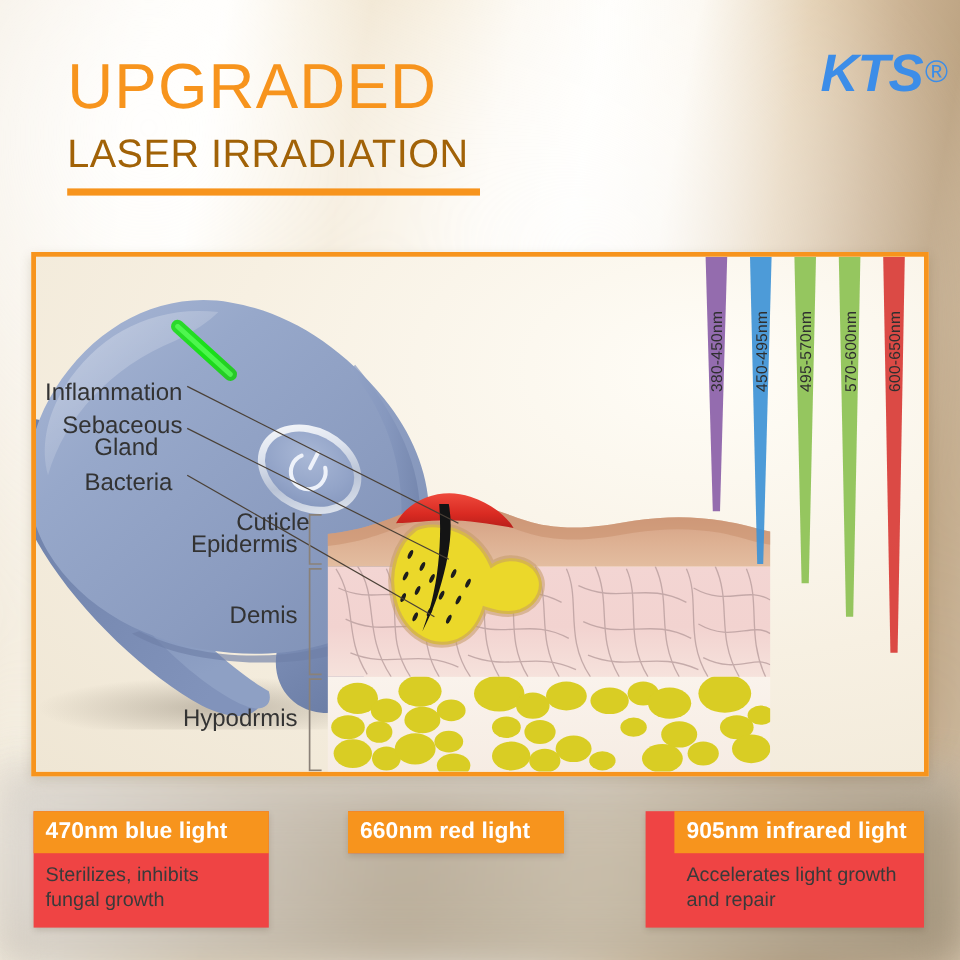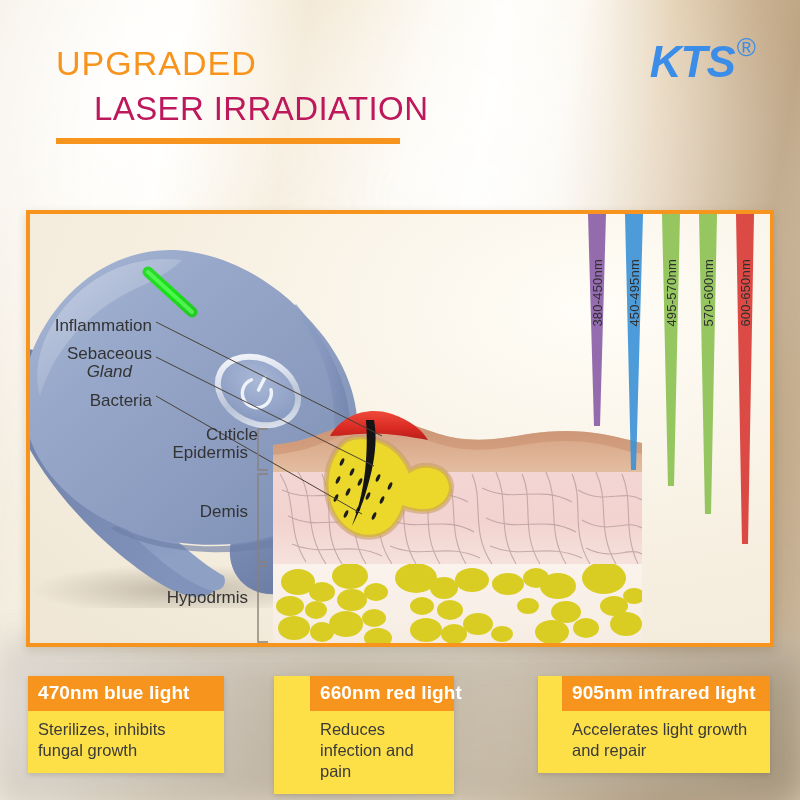--- a/index.html
+++ b/index.html
@@ -40,34 +40,34 @@
   #bg-bottom2 {
     position:absolute; left:0; right:0; top:660px; bottom:0;
     background:linear-gradient(95deg,#e6e2dc 0%, #cfc8bd 22%, #b9ac97 42%, #cdc2ae 62%, #b3a58e 82%, #9d8d73 100%);
     filter:blur(22px);
     opacity:.75;
   }
 
   
   #headline { position:absolute; left:56px; top:46px; z-index:6; }
   #headline-main {
-    font-size:34px; font-weight:400; letter-spacing:1px;
+    font-size:53px; font-weight:400; letter-spacing:1px;
     color:#F7941D; line-height:1.02; white-space:nowrap;
   }
   #headline-sub {
     font-size:33px; font-weight:400; letter-spacing:.4px;
-    color:#be185d; line-height:1.1; margin-top:10px; white-space:nowrap;margin-left:38px;
+    color:#a16207; line-height:1.1; margin-top:10px; white-space:nowrap;
   }
   #headline-rule {
     width:344px; height:6px; background:#F7941D; margin-top:11px;
   }
 
   
-  #brand { position:absolute; right:44px; top:40px; z-index:6;
-           display:flex; align-items:flex-start; }
+  #brand { position:absolute; right:10px; top:40px; z-index:6;
+           display:flex; align-items:center; }
   #brand-text {
     font-size:44px; font-weight:bold; font-style:italic;
     color:#3C8DE8; letter-spacing:-1px; line-height:1;
   }
   #brand-reg {
     font-size:26px; color:#3C8DE8; line-height:1;
     margin-left:2px; margin-top:-6px;
   }
 
   
@@ -95,27 +95,27 @@
     position:absolute;
     writing-mode:vertical-rl;
     transform:rotate(180deg);
     font-size:13px; color:#2f2f2f; letter-spacing:.2px;
     white-space:nowrap;
   }
 
   
   .slab {
     position:absolute; text-align:right;
-    font-size:17px; color:#333; line-height:1.18; white-space:nowrap;
+    font-size:20px; color:#333; line-height:1.18; white-space:nowrap;
   }
   .slab-multi { line-height:1.12; }
 
   
   #cards { position:absolute; left:0; top:676px; width:800px; z-index:6; }
-  .card { position:absolute; top:0; background:#fde047;
+  .card { position:absolute; top:0; background:#ef4444;
           box-shadow:0 2px 5px rgba(80,65,45,.20); }
   .card-head {
     background:#F7941D; color:#fff; font-size:19px; font-weight:bold;
     padding:6px 10px 7px 10px; letter-spacing:.1px; white-space:nowrap;
   }
   .card-body {
     color:#3a3a3a; font-size:16.5px; line-height:1.28;
     padding:8px 10px 12px 10px;
     border-radius:20px;
   }
@@ -433,36 +433,35 @@
     </svg>
 
     <div class="wl" style="left:560px; top:45px;">380-450nm</div>
     <div class="wl" style="left:597px; top:45px;">450-495nm</div>
     <div class="wl" style="left:634px; top:45px;">495-570nm</div>
     <div class="wl" style="left:671px; top:45px;">570-600nm</div>
     <div class="wl" style="left:708px; top:45px;">600-650nm</div>
 
     <div class="slab" style="left:0; top:102px; width:122px;">Inflammation</div>
     <div class="slab slab-multi" style="left:0; top:130px; width:122px;">Sebaceous</div>
-    <div class="slab slab-multi" style="left:0; top:148px; width:102px;font-style:italic;">Gland</div>
-    <div class="slab" style="left:0; top:177px; width:122px;">Bacteria</div>
+    <div class="slab slab-multi" style="left:0; top:148px; width:102px;">Gland</div>
+    <div class="slab" style="left:16px; top:177px; width:122px;text-align:center;">Bacteria</div>
 
     <div class="slab slab-multi" style="left:0; top:211px; width:218px;margin-left:10px;">Cuticle</div>
     <div class="slab slab-multi" style="left:0; top:229px; width:218px;">Epidermis</div>
     <div class="slab" style="left:0; top:288px; width:218px;">Demis</div>
     <div class="slab" style="left:0; top:374px; width:218px;">Hypodrmis</div>
   </div>
 </div>
 
 <div id="cards">
   <div class="card" style="left:28px; width:196px;">
     <div class="card-head">470nm blue light</div>
     <div class="card-body">Sterilizes, inhibits fungal growth</div>
   </div>
-  <div class="card" style="left:274px; width:180px;padding-left:36px;">
+  <div class="card" style="left:290px; width:180px;">
     <div class="card-head">660nm red light</div>
-    <div class="card-body">Reduces infection and pain</div>
   </div>
   <div class="card" style="left:538px; width:232px;padding-left:24px;">
     <div class="card-head">905nm infrared light</div>
     <div class="card-body">Accelerates light growth and repair</div>
   </div>
 </div>
 
 </body></html>

